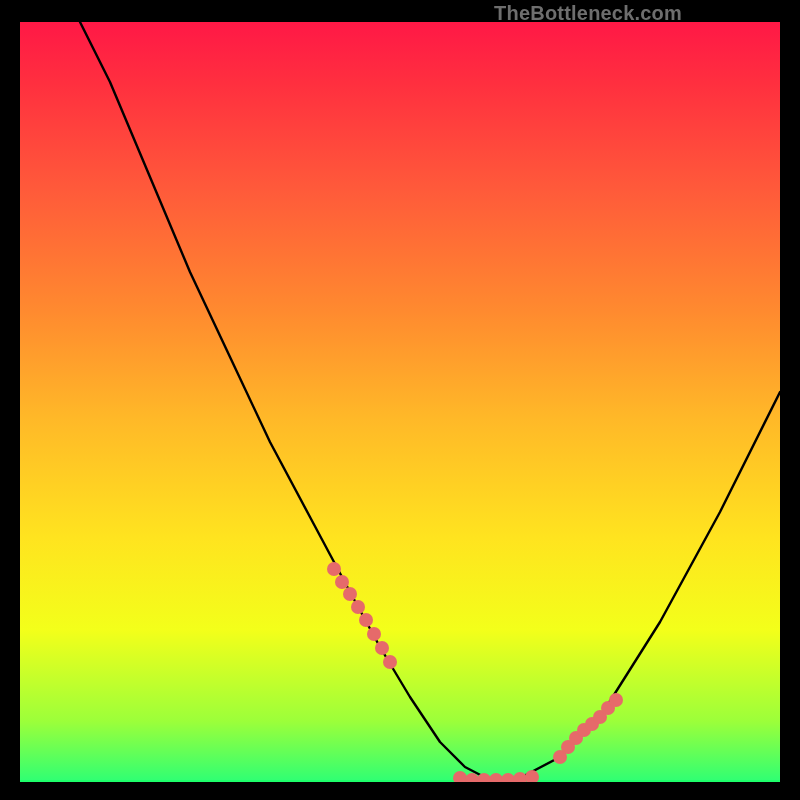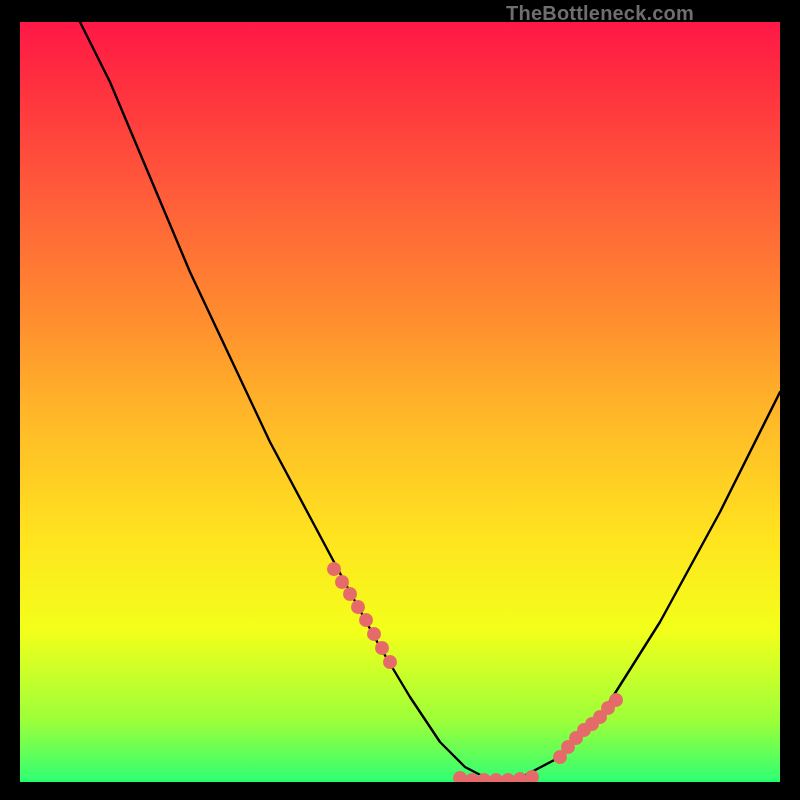--- a/index.html
+++ b/index.html
@@ -8,21 +8,20 @@
     width: 800px;
     height: 800px;
     background: #000;
     overflow: hidden;
   }
   .frame {
     position: absolute;
     left: 0; top: 0;
     width: 688px; height: 800px;
     background: #000;
-    padding-left: 12px;
   }
   .plot {
     position: absolute;
     left: 20px;
     top: 22px;
     width: 760px;
     height: 760px;
     
     background: linear-gradient(to bottom,
       #ff1846 0%,

